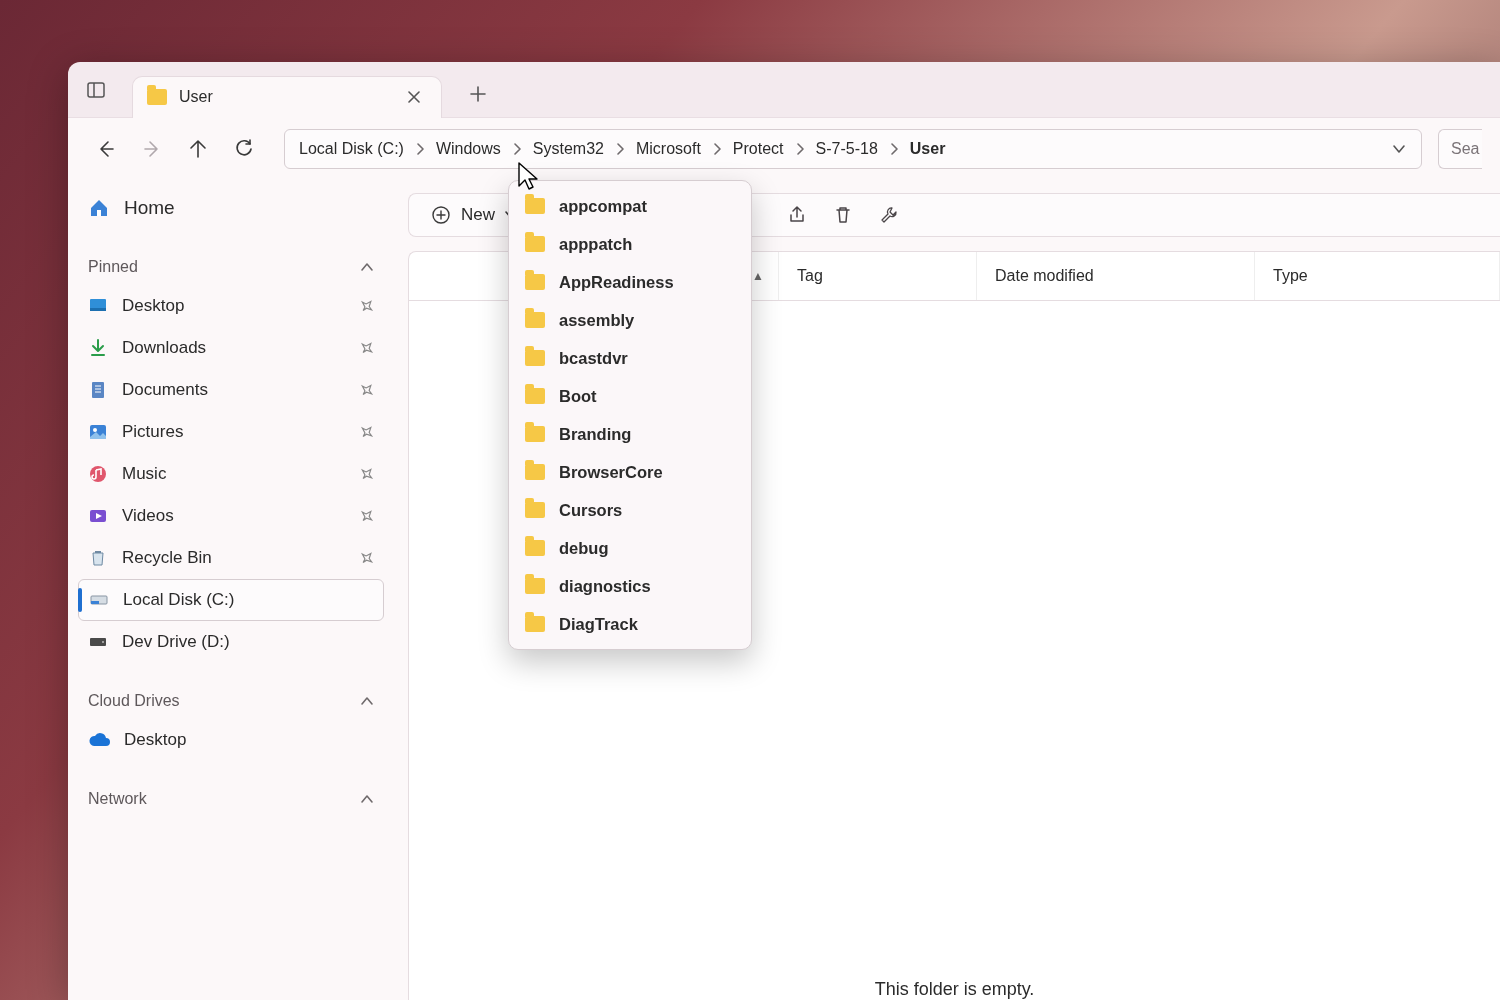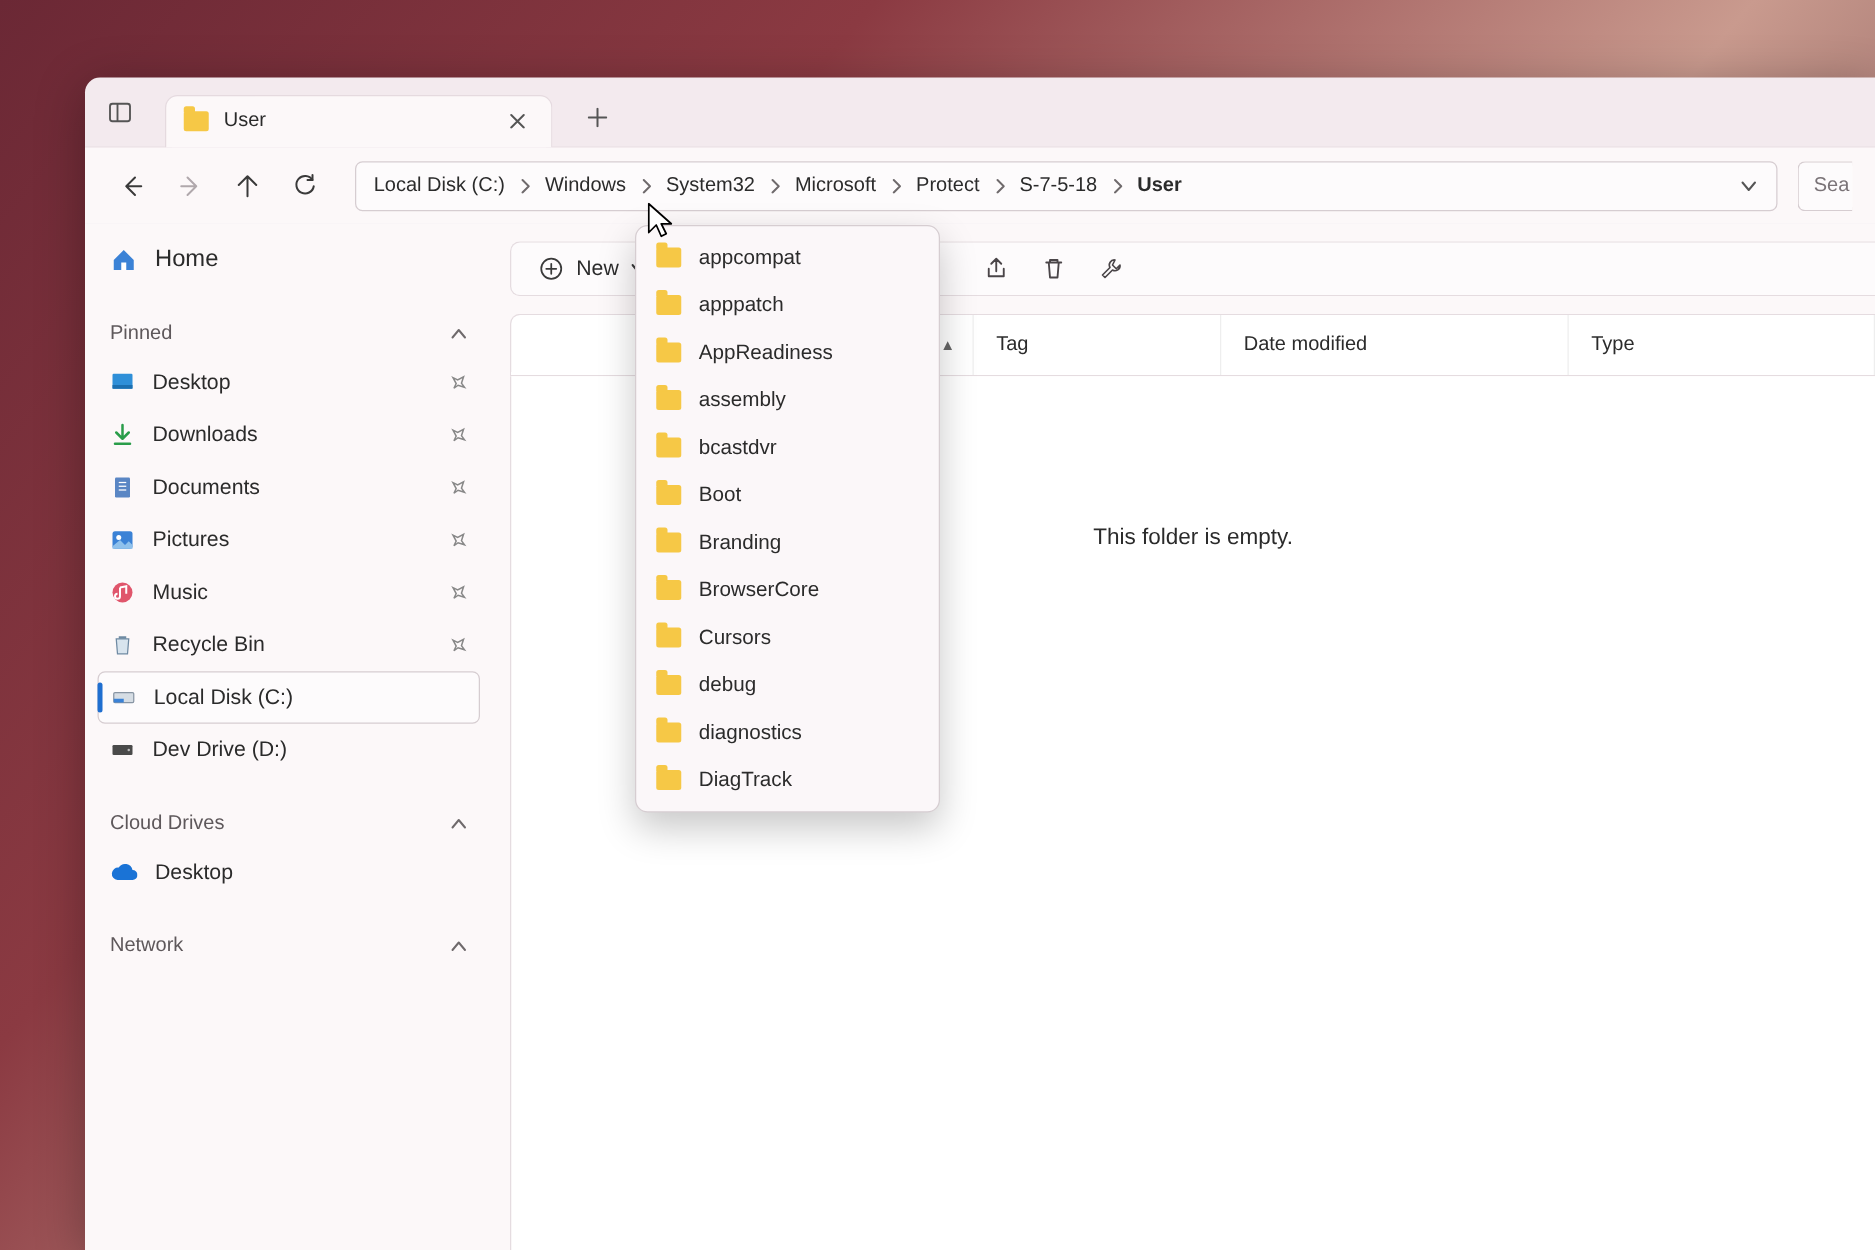--- a/index.html
+++ b/index.html
@@ -124,37 +124,37 @@
   }
   .col { display:flex; align-items:center; padding:0 18px; font-size:16px; color:#2b2b2b; border-right:1px solid #eee;}
   .col-name { flex: 0 0 370px; justify-content: center; position:relative;}
   .col-name .sort { position:absolute; right:14px; color:#666; font-size:12px;}
   .col-tag  { flex: 0 0 198px; }
   .col-date { flex: 0 0 278px; }
   .col-type { flex: 1; }
   .listbody {
     margin-left: 14px; flex:1; background:#fff;
     border-left:1px solid #e5dce0;
-    display:flex; align-items:flex-start; justify-content:center;
+    display:flex; align-items:flex-end; justify-content:center;
     padding-top: 118px;
     font-size: 18px; color:#2b2b2b;
   }
   
   .dropdown {
     position: absolute; left: 440px; top: 118px;
     width: 244px; max-height: 522px;
     background: #fbf7f9; border: 1px solid #d6cdd1; border-radius: 10px;
     box-shadow: 0 12px 30px rgba(0,0,0,.22);
     padding: 6px; overflow: hidden;
     z-index: 50;
   }
   .dd-item {
     height: 38px; display:flex; align-items:center; gap:14px;
     padding: 0 10px; border-radius:6px; cursor:pointer;
-    font-size: 16.5px; color:#2b2b2b;
+    font-size: 16.5px; color:#2b2b2b;font-weight:bold;
   }
   .folder-ic { width:20px; height:16px; background:#f6c846; border-radius:2px; position:relative;}
   .folder-ic::before{content:"";position:absolute;top:-4px;left:0;width:9px;height:5px;background:#f6c846;border-radius:2px 2px 0 0;}
 
   
   svg { display:block; }
 
   
   .cursor {
     position:absolute; left:450px; top:100px; z-index:60;
@@ -341,20 +341,32 @@
           </svg>
         <span class="side-label">Music</span>
         <span class="pin-icon">
             <svg width="14" height="14" viewBox="0 0 14 14">
               <path d="M7 1 L9 6 L13 7 L8 9 L7 13 L6 9 L1 7 L5 6 Z" fill="none" stroke="#888" stroke-width="1.2" transform="rotate(40 7 7)"></path>
             </svg>
           </span>
       </div>
       <div class="side-item">
         <svg width="20" height="20" viewBox="0 0 20 20">
+            <rect x="2" y="4" width="16" height="12" rx="2" fill="#7a4fd1"></rect>
+            <path d="M8 7 L14 10 L8 13 Z" fill="#fff"></path>
+          </svg>
+        <span class="side-label">Videos</span>
+        <span class="pin-icon">
+            <svg width="14" height="14" viewBox="0 0 14 14">
+              <path d="M7 1 L9 6 L13 7 L8 9 L7 13 L6 9 L1 7 L5 6 Z" fill="none" stroke="#888" stroke-width="1.2" transform="rotate(40 7 7)"></path>
+            </svg>
+          </span>
+      </div>
+      <div class="side-item">
+        <svg width="20" height="20" viewBox="0 0 20 20">
             <path d="M5 5 H15 L14 17 H6 Z" fill="#d8e4ee" stroke="#6f8aa3" stroke-width="1"></path>
             <rect x="7" y="3" width="6" height="2" fill="#6f8aa3"></rect>
           </svg>
         <span class="side-label">Recycle Bin</span>
         <span class="pin-icon">
             <svg width="14" height="14" viewBox="0 0 14 14">
               <path d="M7 1 L9 6 L13 7 L8 9 L7 13 L6 9 L1 7 L5 6 Z" fill="none" stroke="#888" stroke-width="1.2" transform="rotate(40 7 7)"></path>
             </svg>
           </span>
       </div>

